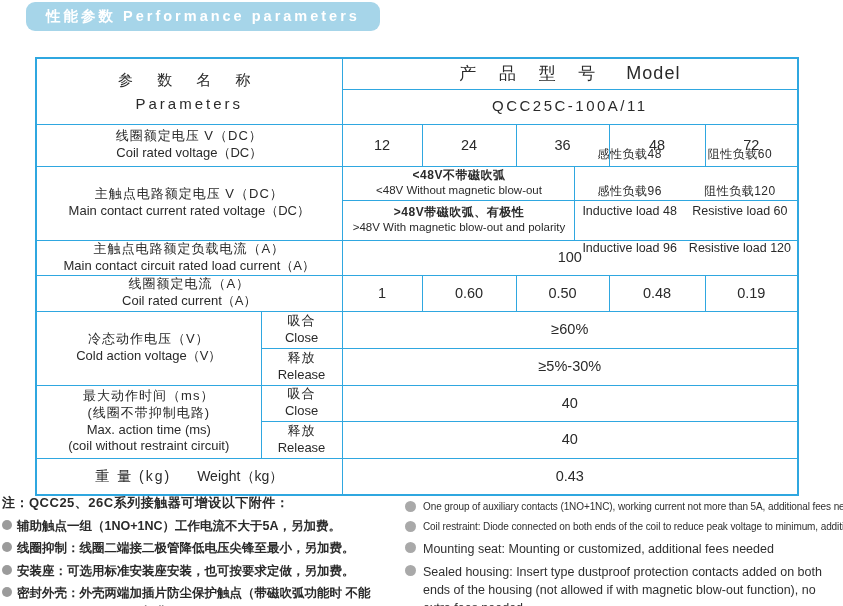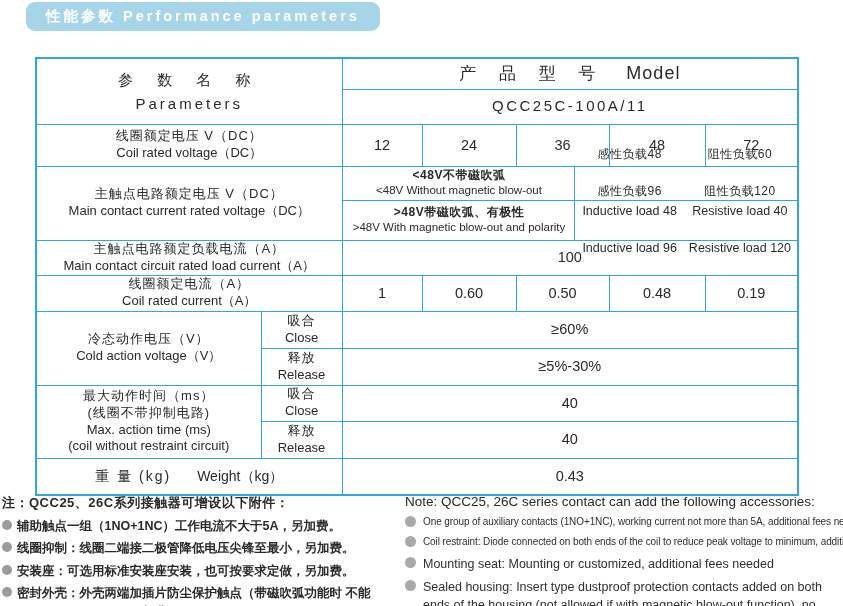--- a/index.html
+++ b/index.html
@@ -139,21 +139,21 @@
           <span class="zh">&lt;48V不带磁吹弧</span>
           <span class="en">&lt;48V Without magnetic blow-out</span>
         </div>
         <div class="loads">
           <div>
             <span class="zh">感性负载48</span>
             <span class="en">Inductive load 48</span>
           </div>
           <div>
             <span class="zh">阻性负载60</span>
-            <span class="en">Resistive load 40</span>
+            <span class="en">Resistive load 60</span>
           </div>
         </div>
       </div>
     </td>
   </tr>
   <tr style="height:39px">
     <td colspan="5" class="nopad">
       <div class="split h39">
         <div class="cond">
           <span class="zh">&gt;48V带磁吹弧、有极性</span>
@@ -257,21 +257,20 @@
       <span class="bullet"></span>
       <span class="txt">安装座：可选用标准安装座安装，也可按要求定做，另加费。</span>
     </div>
     <div class="nl-item wrap">
       <span class="bullet"></span>
       <span class="txt">密封外壳：外壳两端加插片防尘保护触点（带磁吹弧功能时 不能用）不加费。</span>
     </div>
   </div>
 
   <div class="notes-right">
-    <div class="nr-title">Note: QCC25, 26C series contact can add the following accessories:</div>
     <div class="nr-item small">
       <span class="bullet"></span>
       <span class="txt">One group of auxiliary contacts (1NO+1NC), working current not more than 5A, additional fees needed</span>
     </div>
     <div class="nr-item small">
       <span class="bullet"></span>
       <span class="txt">Coil restraint: Diode connected on both ends of the coil to reduce peak voltage to minimum, additional fees needed</span>
     </div>
     <div class="nr-item normal">
       <span class="bullet"></span>

